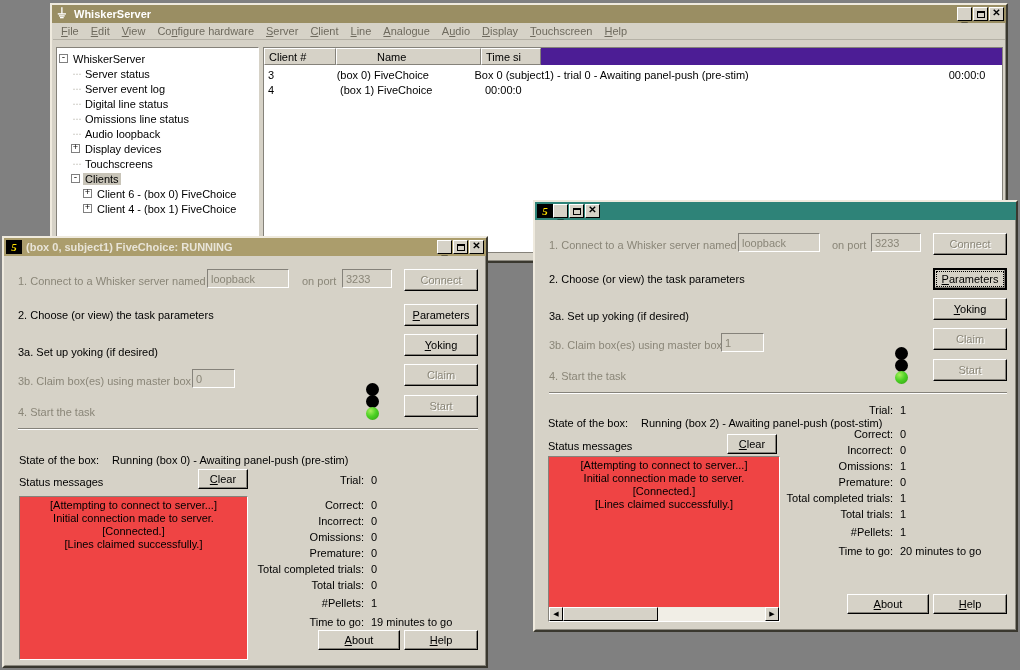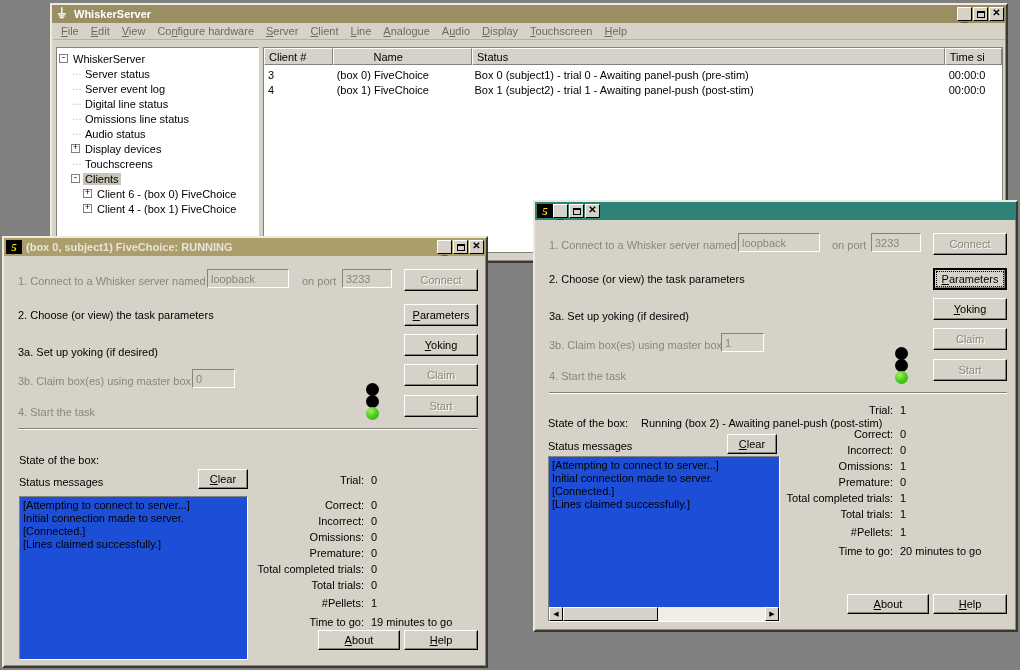--- a/index.html
+++ b/index.html
@@ -158,24 +158,25 @@
   .lights { position: absolute; width: 14px; }
   .light { width: 13px; height: 13px; border-radius: 50%; margin-bottom: -1px; }
   .light.off { background: #000; }
   .light.green {
     background: radial-gradient(circle at 35% 30%, #a7ef5c 0%, #4cd124 45%, #2f9e10 100%);
   }
 
   .hr { position: absolute; height: 2px; border-top: 1px solid #85827a; border-bottom: 1px solid #ffffff; }
 
   .listbox {
-    position: absolute; background: #1d4ed8;
+    position: absolute; background: #ef4444;
     border-top: 1px solid #85827a; border-left: 1px solid #85827a;
     border-right: 1px solid #ffffff; border-bottom: 1px solid #ffffff;
     overflow: hidden;
+    text-align: center;
   }
   .listbox .inner { padding: 2px 3px; font-size: 11px; line-height: 13px; }
   .statlabel { position: absolute; font-size: 11px; text-align: right; white-space: nowrap; }
   .statval { position: absolute; font-size: 11px; white-space: nowrap; }
 
   
   .hscroll {
     position: absolute; height: 14px; background: #f1eee6;
     display: flex; align-items: stretch;
   }
@@ -253,21 +254,21 @@
           <span class="tlabel">Digital line status</span>
         </div>
         <div class="tnode">
           <span class="tspacer"></span>
           <span class="tdots">⋯</span>
           <span class="tlabel">Omissions line status</span>
         </div>
         <div class="tnode">
           <span class="tspacer"></span>
           <span class="tdots">⋯</span>
-          <span class="tlabel">Audio status</span>
+          <span class="tlabel">Audio loopback</span>
         </div>
         <div class="tnode">
           <span class="tspacer"></span>
           <span class="tbox">+</span>
           <span class="tlabel">Display devices</span>
         </div>
         <div class="tnode">
           <span class="tspacer"></span>
           <span class="tdots">⋯</span>
           <span class="tlabel">Touchscreens</span>
@@ -289,34 +290,32 @@
           <span class="tbox">+</span>
           <span class="tlabel">Client 4 - (box 1) FiveChoice</span>
         </div>
       </div>
   </div>
 
   <div class="list-pane" style="left:211px; top:42px; width:740px; height:206px; background:#fff; border:1px solid #85827a;">
     <div class="lv-head" id="lv-head">
         <div class="lv-col" style="width: 72px;">Client #</div>
         <div class="lv-col" style="width: 145px; padding-left: 40px;">Name</div>
-        <div class="lv-col" style="width: 500px;">Status</div>
         <div class="lv-col" style="width: 60px;">Time si</div>
       </div>
     <div id="lv-body" style="padding-top:2px;">
         <div class="lv-row">
           <div class="lv-cell" style="width: 72px;">3</div>
           <div class="lv-cell" style="width: 145px;">(box 0) FiveChoice</div>
           <div class="lv-cell" style="width: 500px;">Box 0 (subject1) - trial 0 - Awaiting panel-push (pre-stim)</div>
           <div class="lv-cell" style="width: 60px;">00:00:0</div>
         </div>
         <div class="lv-row">
           <div class="lv-cell" style="width: 72px;">4</div>
           <div class="lv-cell" style="width: 145px;">(box 1) FiveChoice</div>
-          <div class="lv-cell" style="width: 500px;">Box 1 (subject2) - trial 1 - Awaiting panel-push (post-stim)</div>
           <div class="lv-cell" style="width: 60px;">00:00:0</div>
         </div>
       </div>
   </div>
 </div>
 
 <div class="window" id="box0-window" style="left:2px; top:236px; width:486px; height:432px;">
   <div class="titlebar inactive2">
     <span class="winicon">5</span>
     <span class="title-text dim">(box 0, subject1) FiveChoice: RUNNING</span>
@@ -370,20 +369,21 @@
 
   <div class="lights" id="box0-lights" style="left:362px; top:145px;">
       <div class="light off"></div>
       <div class="light off"></div>
       <div class="light green"></div>
     </div>
 
   <div class="hr" style="left:14px; top:190px; width:460px;"></div>
 
   <span class="lbl" style="left:15px; top:216px;">State of the box:</span>
+  <span class="lbl" style="left:108px; top:216px;">Running (box 0) - Awaiting panel-push (pre-stim)</span>
 
   <span class="lbl" style="left:15px; top:238px;">Status messages</span>
   <div class="btn" style="left:194px; top:231px; width:50px; height:20px;">
     <span><u>C</u>lear</span>
   </div>
 
   <div class="listbox" style="left:15px; top:258px; width:229px; height:164px;">
     <div class="inner" id="box0-messages">
         <div>[Attempting to connect to server...]</div>
         <div>Initial connection made to server.</div>

